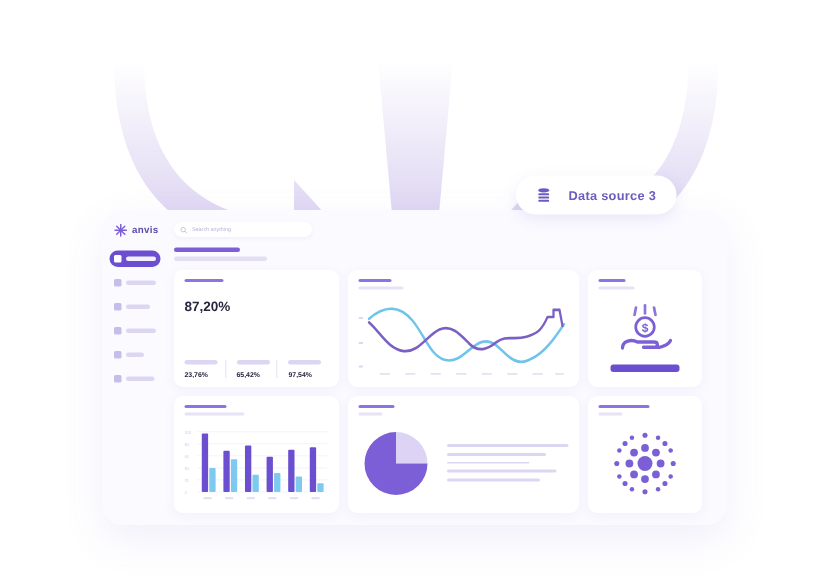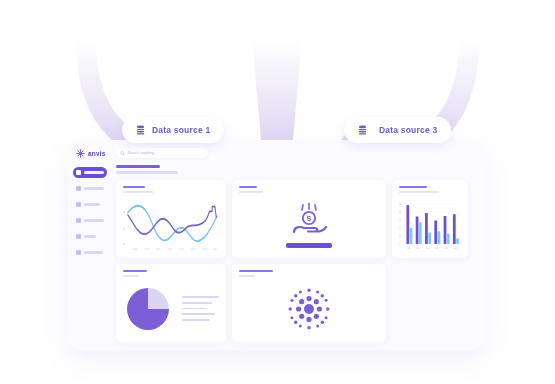--- a/index.html
+++ b/index.html
@@ -163,29 +163,20 @@
 
     <g opacity="0.85">
       <path d="M 252 40 L 302 40 L 292 150 L 310 150 L 277 192 L 244 150 L 262 150 Z" fill="url(#gm)"></path>
     </g>
 
     <g opacity="0.85">
       <path d="M 459 40 C 459 112, 423 146, 359 148 L 359 120 L 317 166 L 359 196 L 359 168 C 443 166, 479 118, 479 40 Z" fill="url(#gr)"></path>
     </g>
   </svg>
 
-  <div class="pill" id="pill0">
-    <svg class="db-icon" viewBox="0 0 10 12">
-      <ellipse cx="5" cy="2" rx="4" ry="1.5" fill="#6d5bbd"></ellipse>
-      <rect x="1" y="4.2" width="8" height="1.5" rx="0.7" fill="#6d5bbd"></rect>
-      <rect x="1" y="6.6" width="8" height="1.5" rx="0.7" fill="#6d5bbd"></rect>
-      <rect x="1" y="9" width="8" height="1.5" rx="0.7" fill="#6d5bbd"></rect>
-    </svg>
-    <span class="ds-label">Data source 1</span>
-  </div>
 
 
   <div class="pill" id="pill2">
     <svg class="db-icon" viewBox="0 0 10 12">
       <ellipse cx="5" cy="2" rx="4" ry="1.5" fill="#6d5bbd"></ellipse>
       <rect x="1" y="4.2" width="8" height="1.5" rx="0.7" fill="#6d5bbd"></rect>
       <rect x="1" y="6.6" width="8" height="1.5" rx="0.7" fill="#6d5bbd"></rect>
       <rect x="1" y="9" width="8" height="1.5" rx="0.7" fill="#6d5bbd"></rect>
     </svg>
     <span class="ds-label">Data source 3</span>
@@ -244,20 +235,40 @@
         <span class="s-ph">Search anything</span>
       </div>
 
       <div class="page-head">
         <div class="ph-bar1"></div>
         <div class="ph-bar2"></div>
       </div>
 
       <div class="grid">
 
+        <div class="card">
+          <div class="card-head">
+            <div class="ch1" style="width:26px"></div>
+          </div>
+          <div class="kpi-main">87,20%</div>
+          <div class="kpi-row">
+            <div class="kpi-cell">
+              <span class="kpi-dash"></span>
+              <span class="kpi-val">23,76%</span>
+            </div>
+            <div class="kpi-cell">
+              <span class="kpi-dash"></span>
+              <span class="kpi-val">65,42%</span>
+            </div>
+            <div class="kpi-cell">
+              <span class="kpi-dash"></span>
+              <span class="kpi-val">97,54%</span>
+            </div>
+          </div>
+        </div>
 
         <div class="card">
           <div class="card-head">
             <div class="ch1" style="width:22px"></div>
             <div class="ch2" style="width:30px"></div>
           </div>
           <div class="linewrap">
             <svg viewBox="0 0 140 46" preserveAspectRatio="none">
               <g>
                 <rect x="0" y="12" width="3" height="1.1" rx="0.5" fill="#ddd6f2"></rect>

